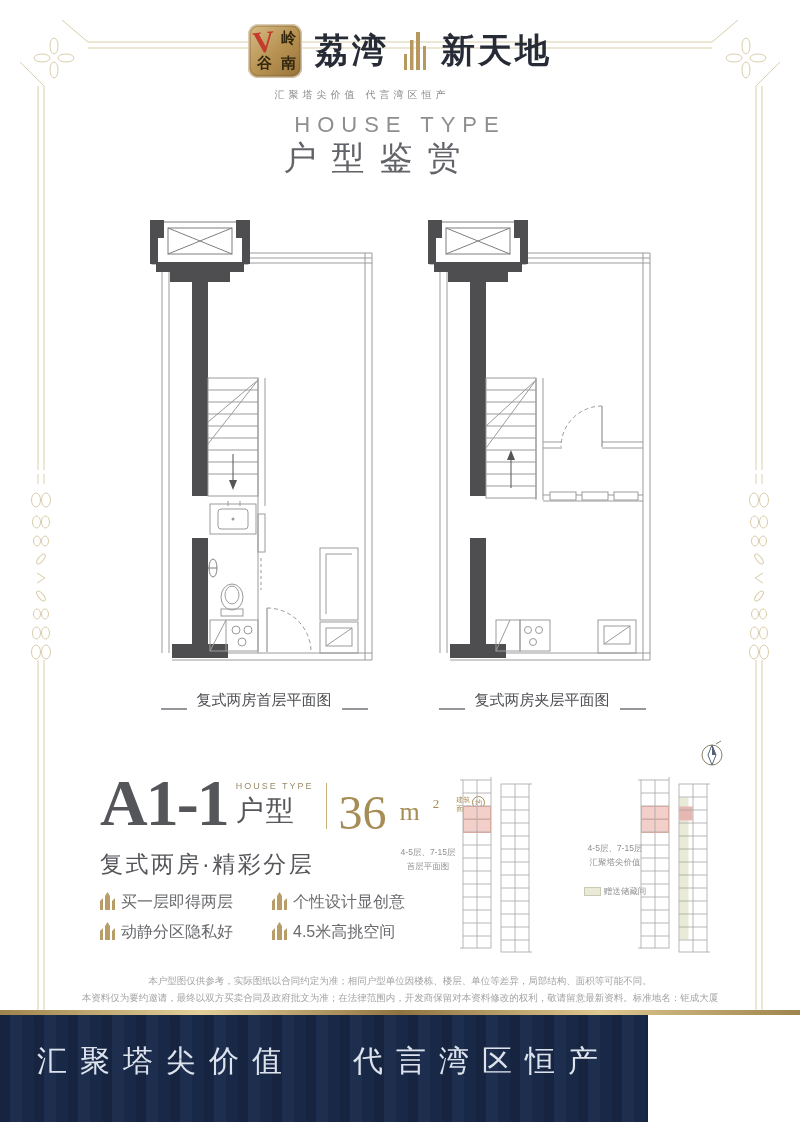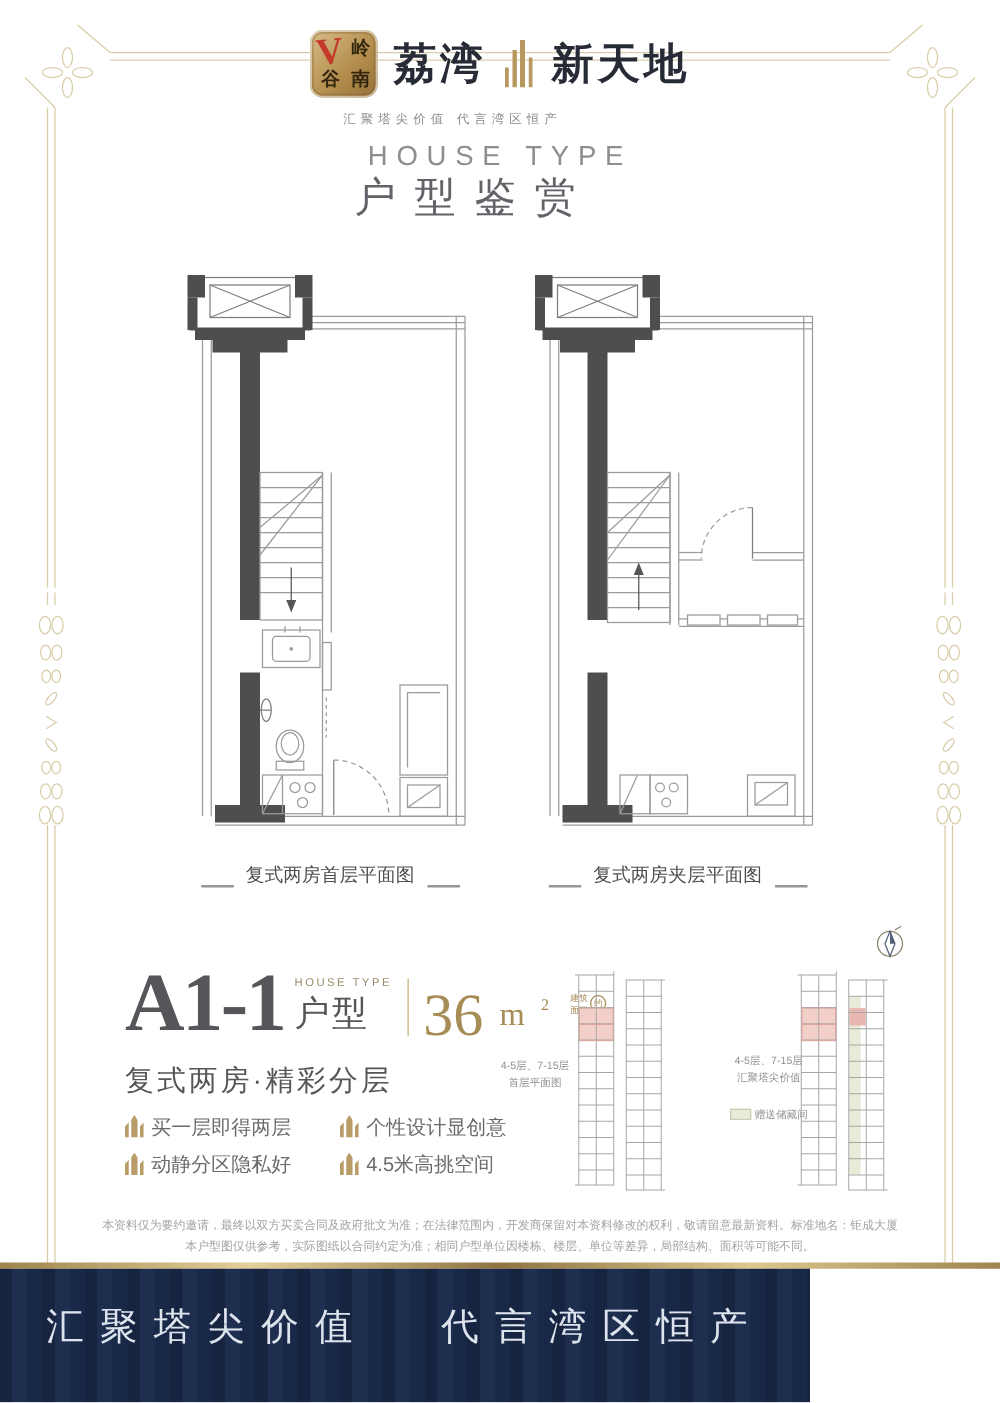--- a/index.html
+++ b/index.html
@@ -482,22 +482,22 @@
         <line x1="31" y1="0" x2="31" y2="3"></line>
       <line x1="0" y1="171" x2="3" y2="171"></line>
         <line x1="69" y1="175" x2="72" y2="175"></line>
       <line x1="69" y1="7" x2="72" y2="7"></line>
     </g>
     <rect x="3.5" y="29.5" width="27" height="26" fill="none" stroke="#d8a69f" stroke-width="0.9"></rect>
     <line x1="3.5" y1="42.5" x2="30.5" y2="42.5" stroke="#d8a69f" stroke-width="0.9"></line>
   </svg>
 
   <div class="disclaimer">
+    <div>本户型图仅供参考，实际图纸以合同约定为准；相同户型单位因楼栋、楼层、单位等差异，局部结构、面积等可能不同。</div>
     <div>本资料仅为要约邀请，最终以双方买卖合同及政府批文为准；在法律范围内，开发商保留对本资料修改的权利，敬请留意最新资料。标准地名：钜成大厦</div>
-    <div>本户型图仅供参考，实际图纸以合同约定为准；相同户型单位因楼栋、楼层、单位等差异，局部结构、面积等可能不同。</div>
   </div>
 
   <div class="gold-line"></div>
   <div class="banner">
     <span class="slogan">汇聚塔尖价值</span>
     <span class="slogan-gap"></span>
     <span class="slogan">代言湾区恒产</span>
   </div>
 
 </div>

